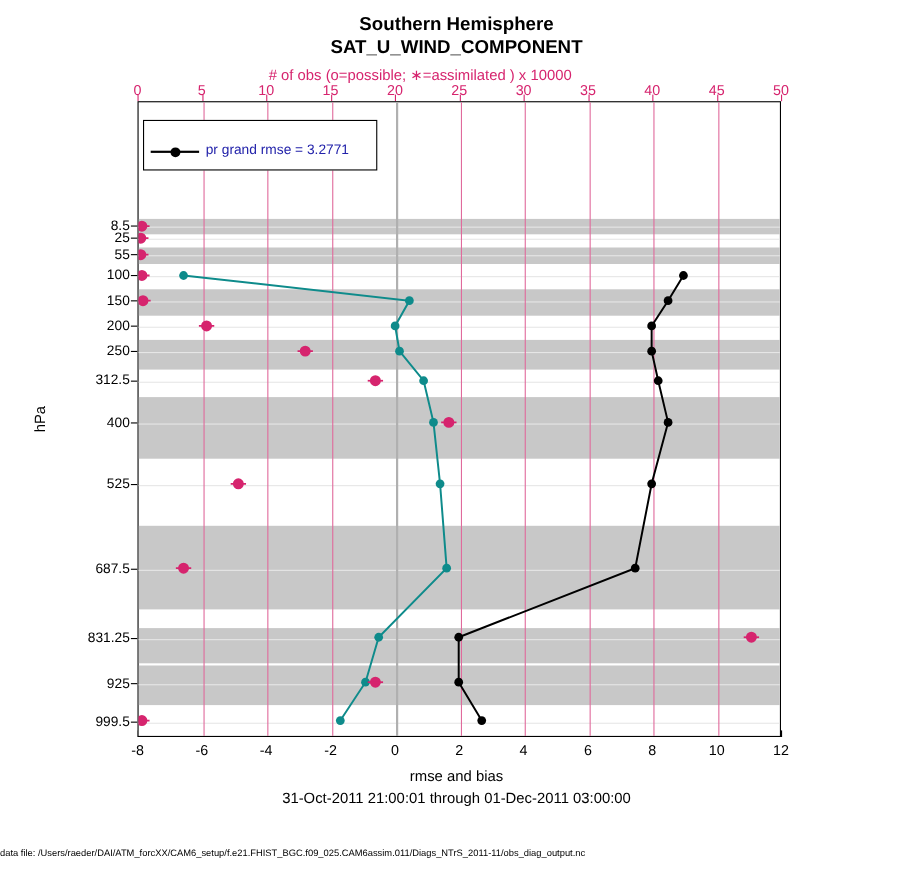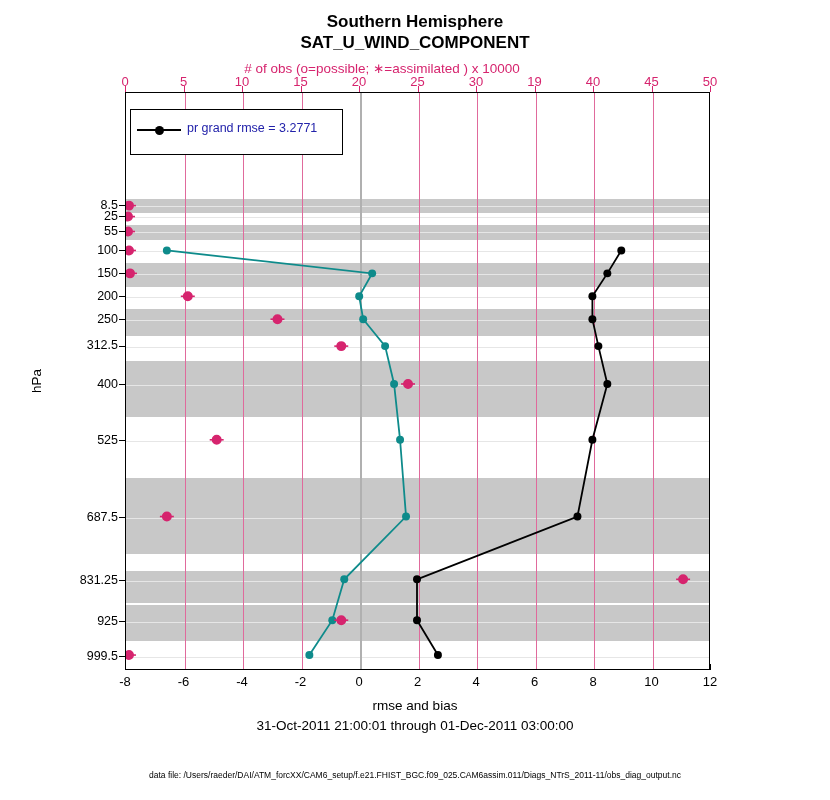--- a/index.html
+++ b/index.html
@@ -149,21 +149,20 @@
     position: absolute;
     width: 830px;
     text-align: center;
     top: 718px;
     font-size: 13.5px;
     color: #000;
   }
   .datafile {
     position: absolute;
     width: 830px;
-    text-align: center;
     top: 770px;
     font-size: 8.5px;
     color: #000;
   }
 
   
   .legend {
     position: absolute;
     left: 130px;
     top: 109px;
@@ -172,21 +171,21 @@
     background: #ffffff;
     border: 1px solid #000;
     box-sizing: border-box;
   }
   .legend-row {
     position: absolute;
     left: 0;
     width: 100%;
     height: 23px;
   }
-  .legend-row.r1 { top: 8px; }
+  .legend-row.r1 { top: 16px; }
   .legend-row.r2 { top: 22px; }
   .legend-line {
     position: absolute;
     left: 6px;
     top: 11px;
     width: 44px;
     height: 2px;
   }
   .legend-dot {
     position: absolute;
@@ -214,21 +213,21 @@
   <div class="title2">SAT_U_WIND_COMPONENT</div>
   <div class="toptitle"># of obs (o=possible; ∗=assimilated ) x 10000</div>
 
   <div class="xlab-top" style="left:125px">0</div>
   <div class="xlab-top" style="left:183.5px">5</div>
   <div class="xlab-top" style="left:242px">10</div>
   <div class="xlab-top" style="left:300.5px">15</div>
   <div class="xlab-top" style="left:359px">20</div>
   <div class="xlab-top" style="left:417.5px">25</div>
   <div class="xlab-top" style="left:476px">30</div>
-  <div class="xlab-top" style="left:534.5px">19</div>
+  <div class="xlab-top" style="left:534.5px">35</div>
   <div class="xlab-top" style="left:593px">40</div>
   <div class="xlab-top" style="left:651.5px">45</div>
   <div class="xlab-top" style="left:710px">50</div>
 
   <div class="xtick-top" style="left:125px"></div>
   <div class="xtick-top" style="left:183.5px"></div>
   <div class="xtick-top" style="left:242px"></div>
   <div class="xtick-top" style="left:300.5px"></div>
   <div class="xtick-top" style="left:359px"></div>
   <div class="xtick-top" style="left:417.5px"></div>

